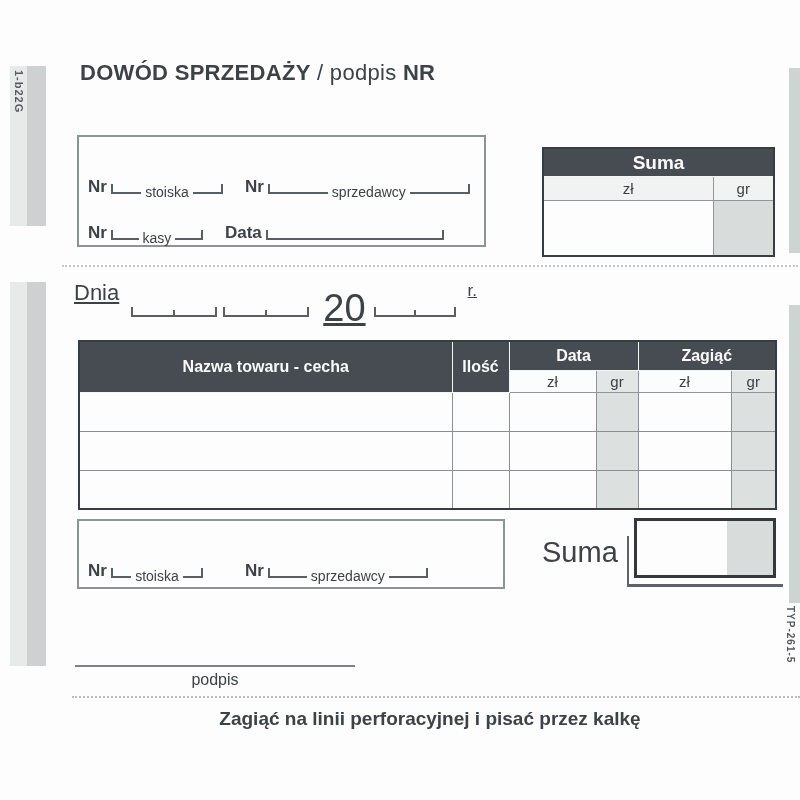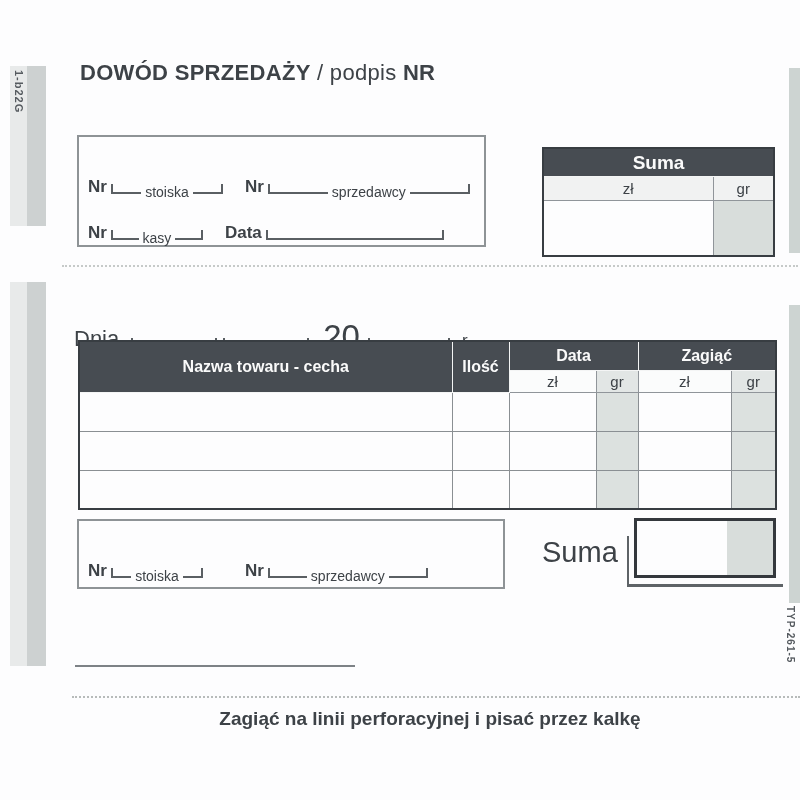--- a/index.html
+++ b/index.html
@@ -30,23 +30,23 @@
   .bk .lb{flex:none;font-size:14px;line-height:10px;padding:0 4px;transform:translateY(3px);color:#3d4247;}
   .gap18{width:22px;flex:none;}
   
   table{border-collapse:collapse;table-layout:fixed;}
   .sumat{position:absolute;left:542px;top:147px;width:231px;border:2px solid #383d42;}
   .sumat th{background:#474c52;color:#fafafa;font-size:19px;font-weight:bold;height:25px;border:1px solid #f4f5f5;}
   .sumat .sub td{background:#f1f2f2;font-size:15px;text-align:center;height:21px;border:1px solid #90959a;}
   .sumat .bd td{height:52px;background:#fdfdfe;border:1px solid #90959a;}
   .sumat .bd td.sh{background:#d8dddb;}
   
-  .dnia{position:absolute;left:74px;top:315px;height:33px;display:flex;align-items:flex-end;white-space:nowrap;}
+  .dnia{position:absolute;left:74px;top:284px;height:33px;display:flex;white-space:nowrap;text-decoration:underline;}
   .dnia .w{font-size:22px;line-height:18px;margin-right:12px;}
-  .dnia .c20{font-size:33px;line-height:22px;margin:3px 8px 0 8px;}
+  .dnia .c20{font-size:38px;line-height:22px;margin:13px 8px 0 8px;}
   .dnia .r{font-size:17px;line-height:14px;margin-left:6px;}
   .dnia .bk{margin-right:6px;}
   
   .items{position:absolute;left:78px;top:340px;width:697px;border:2px solid #383d42;}
   .items th.dk{background:#474c52;color:#fafafa;font-size:16px;font-weight:bold;border:1px solid #f4f5f5;padding:0;}
   .items tr.h1{height:29px;}
   .items tr.sub{height:22px;}
   .items tr.sub td{background:#fbfcfc;font-size:15px;text-align:center;border:1px solid #90959a;padding:0;}
   .items tr.sub td.sh{background:#e2e6e5;}
   .items tbody tr{height:39px;}
@@ -239,17 +239,18 @@
   </div>
 
   <div class="suma-label">Suma</div>
   <div class="suma-box">
       <span class="stripe"></span>
     </div>
   <div class="shv"></div>
   <div class="shh"></div>
 
   <div class="sig-line"></div>
+  <div class="sig-label">podpis</div>
 
   <div class="dots bottom" style="left:72px;top:696px;width:728px;"></div>
   <div class="footer-note">Zagiąć na linii perforacyjnej i pisać przez kalkę</div>
 
 </div>
 
 </body></html>

